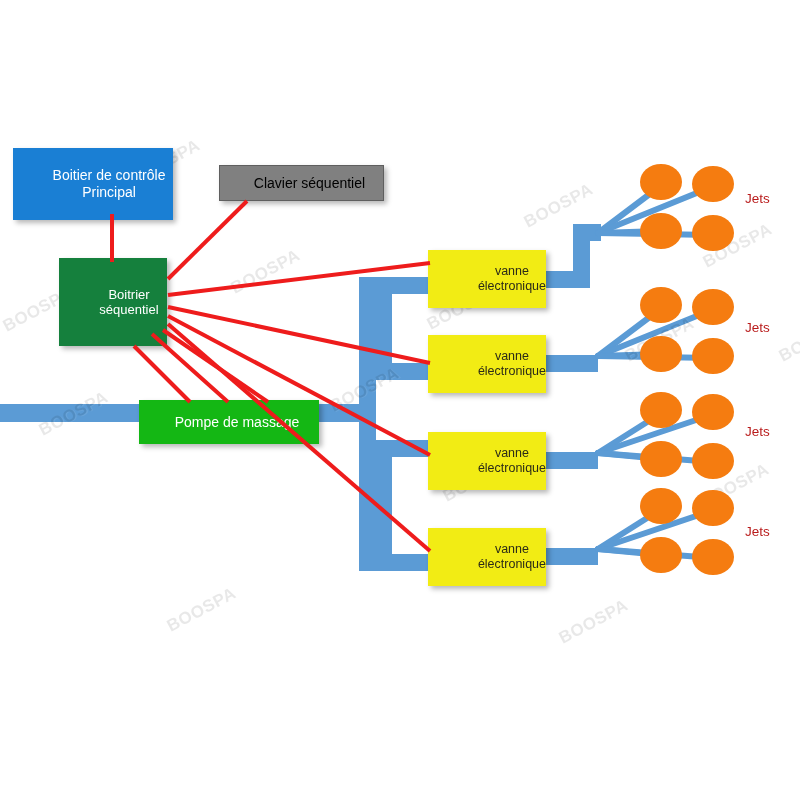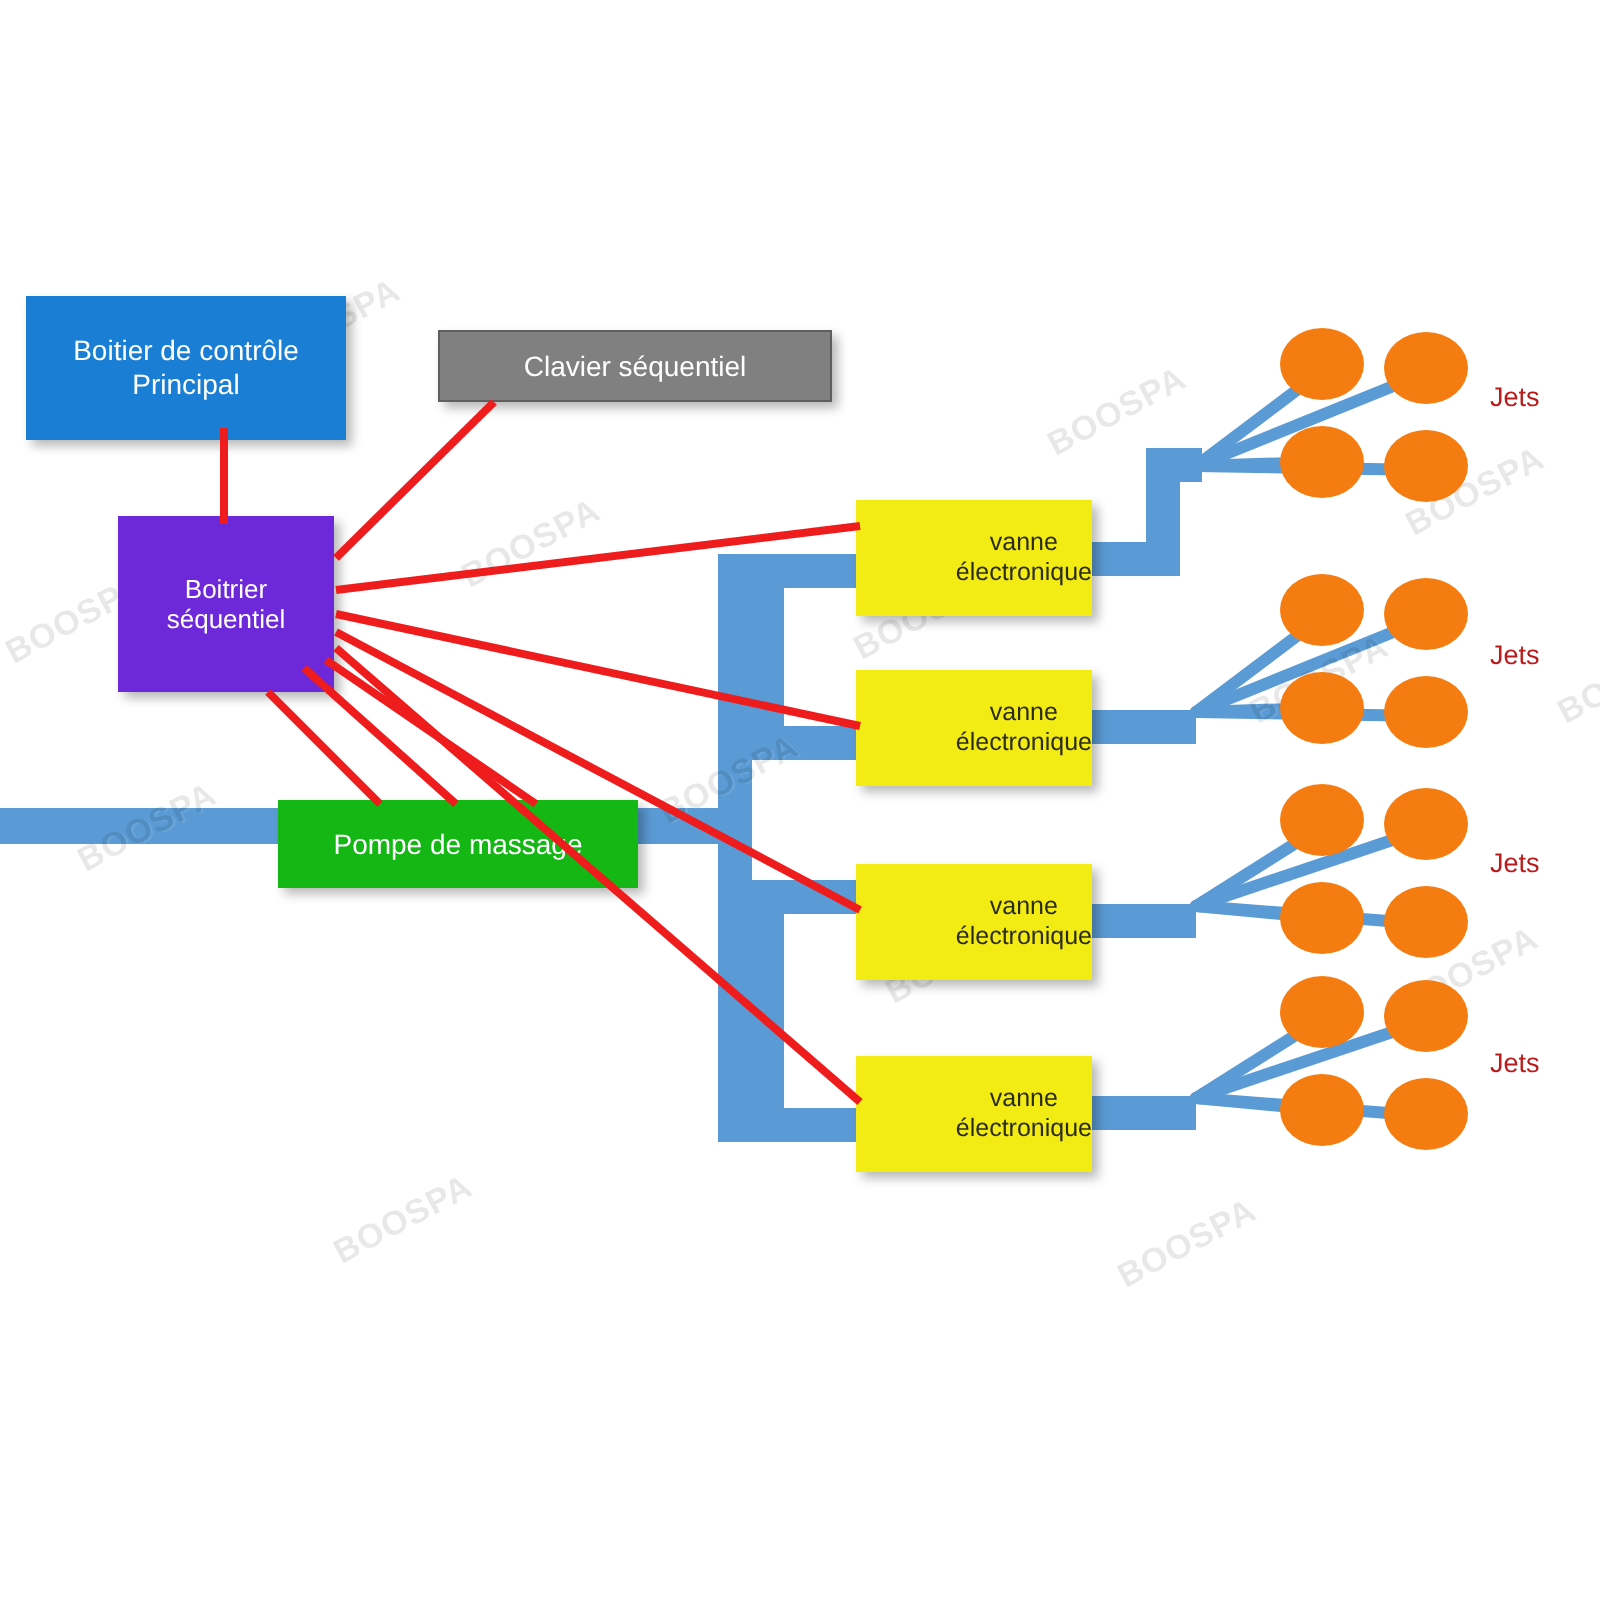--- a/index.html
+++ b/index.html
@@ -4,26 +4,26 @@
 <style>
   html,body{margin:0;padding:0;background:#ffffff;}
   body{width:800px;height:800px;overflow:hidden;font-family:"Liberation Sans",sans-serif;}
   #stage{position:relative;width:800px;height:800px;background:#ffffff;}
   svg.layer{position:absolute;left:0;top:0;width:800px;height:800px;}
   .wm{position:absolute;font-family:"Liberation Sans",sans-serif;font-weight:bold;font-size:17px;
       color:#000;opacity:.085;transform:rotate(-28deg);letter-spacing:.5px;
       text-shadow:1px 1px 0 rgba(255,255,255,.9);pointer-events:none;white-space:nowrap;}
   .node{position:absolute;box-sizing:border-box;display:flex;align-items:center;justify-content:center;
         text-align:center;line-height:1.18;}
-  .node span{display:block;}
+  .node span{display:block;margin-left:16px;}
   .box-shadow{box-shadow:3px 3px 5px rgba(0,0,0,.28);}
   #ctrl-main{left:13px;top:148px;width:160px;height:72px;background:#1a7fd4;color:#ffffff;font-size:14px;}
-  #keypad{left:219px;top:165px;width:197px;height:36px;background:#808080;color:#ffffff;font-size:14px;
+  #keypad{left:219px;top:165px;width:165px;height:36px;background:#808080;color:#000000;font-size:14px;
           border:1px solid #5f5f5f;}
-  #seq-box{left:59px;top:258px;width:108px;height:88px;background:#6d28d9;color:#ffffff;font-size:13px;}
+  #seq-box{left:59px;top:258px;width:108px;height:88px;background:#15803d;color:#ffffff;font-size:13px;}
   #pump{left:139px;top:400px;width:180px;height:44px;background:#14b714;color:#ffffff;font-size:14px;}
   .valve{width:118px;height:58px;background:#f2ec14;color:#2b2b18;font-size:12.5px;justify-content:flex-end;}
   .jets-label{position:absolute;font-size:13.5px;color:#b91c1c;}
 </style>
 </head>
 <body>
 
 <div id="stage">
 
   <svg class="layer">

